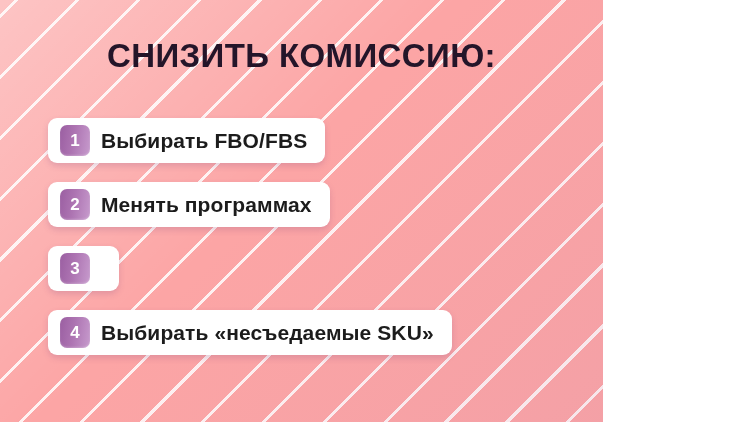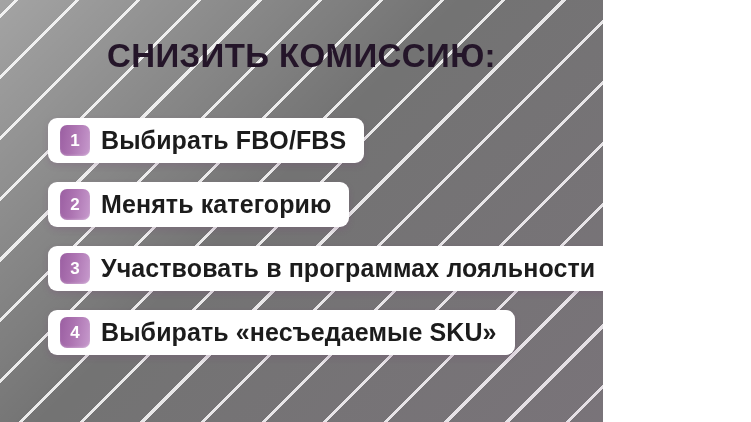--- a/index.html
+++ b/index.html
@@ -10,21 +10,21 @@
     width: 751px;
     height: 422px;
     overflow: hidden;
     font-family: "Liberation Sans", sans-serif;
   }
 
   #slide {
     position: relative;
     width: 603px;
     height: 422px;
-    background-color: #737373;
+    background-color: #fca5a5;
     overflow: hidden;
   }
 
   
   #stripes {
     position: absolute;
     inset: -40px;
     background-image: repeating-linear-gradient(
         -45deg,
         rgba(255,255,255,0.00) 0px,
@@ -89,21 +89,21 @@
     font-size: 17px;
     font-weight: bold;
     display: flex;
     align-items: center;
     justify-content: center;
     margin-right: 11px;
     box-shadow: inset 0 -1px 2px rgba(255,255,255,0.25);
   }
 
   .card-label {
-    font-size: 25px;
+    font-size: 21px;
     font-weight: bold;
     color: #1c1c1c;
     white-space: nowrap;
     letter-spacing: 0.1px;
   }
 </style>
 </head>
 <body>
 
 <div id="slide">
@@ -115,26 +115,25 @@
 
   <div id="list">
 
     <div class="card">
       <div class="badge">1</div>
       <div class="card-label">Выбирать FBO/FBS</div>
     </div>
 
     <div class="card">
       <div class="badge">2</div>
-      <div class="card-label">Менять категорию</div>
+      <div class="card-label">Менять программах</div>
     </div>
 
     <div class="card">
       <div class="badge">3</div>
-      <div class="card-label">Участвовать в программах лояльности</div>
     </div>
 
     <div class="card">
       <div class="badge">4</div>
       <div class="card-label">Выбирать «несъедаемые SKU»</div>
     </div>
 
   </div>
 </div>
 

